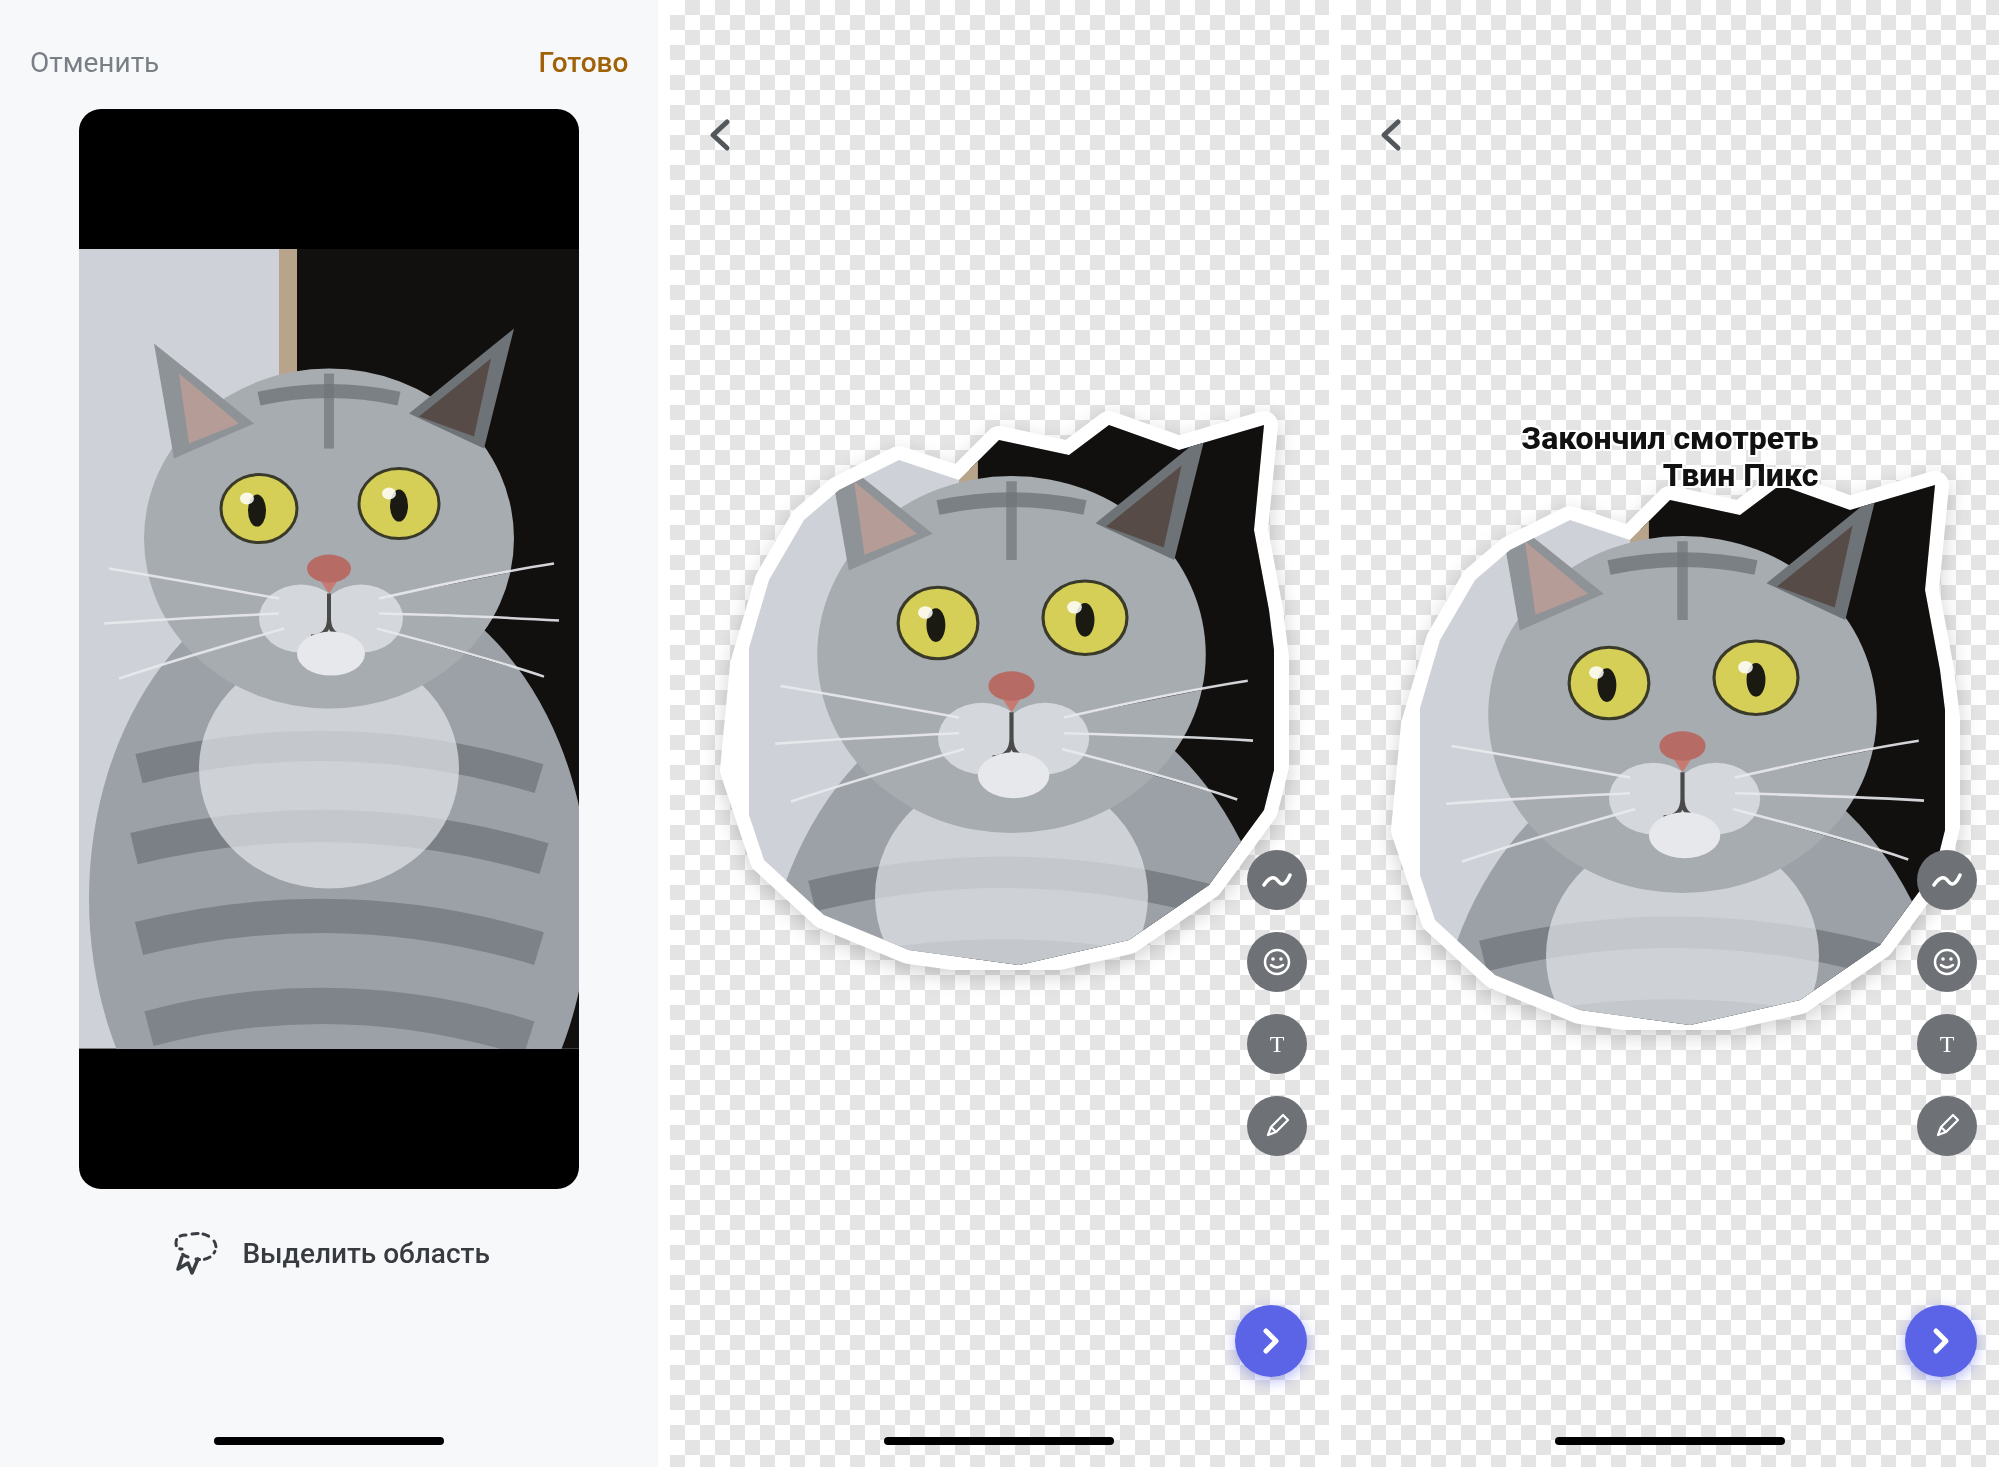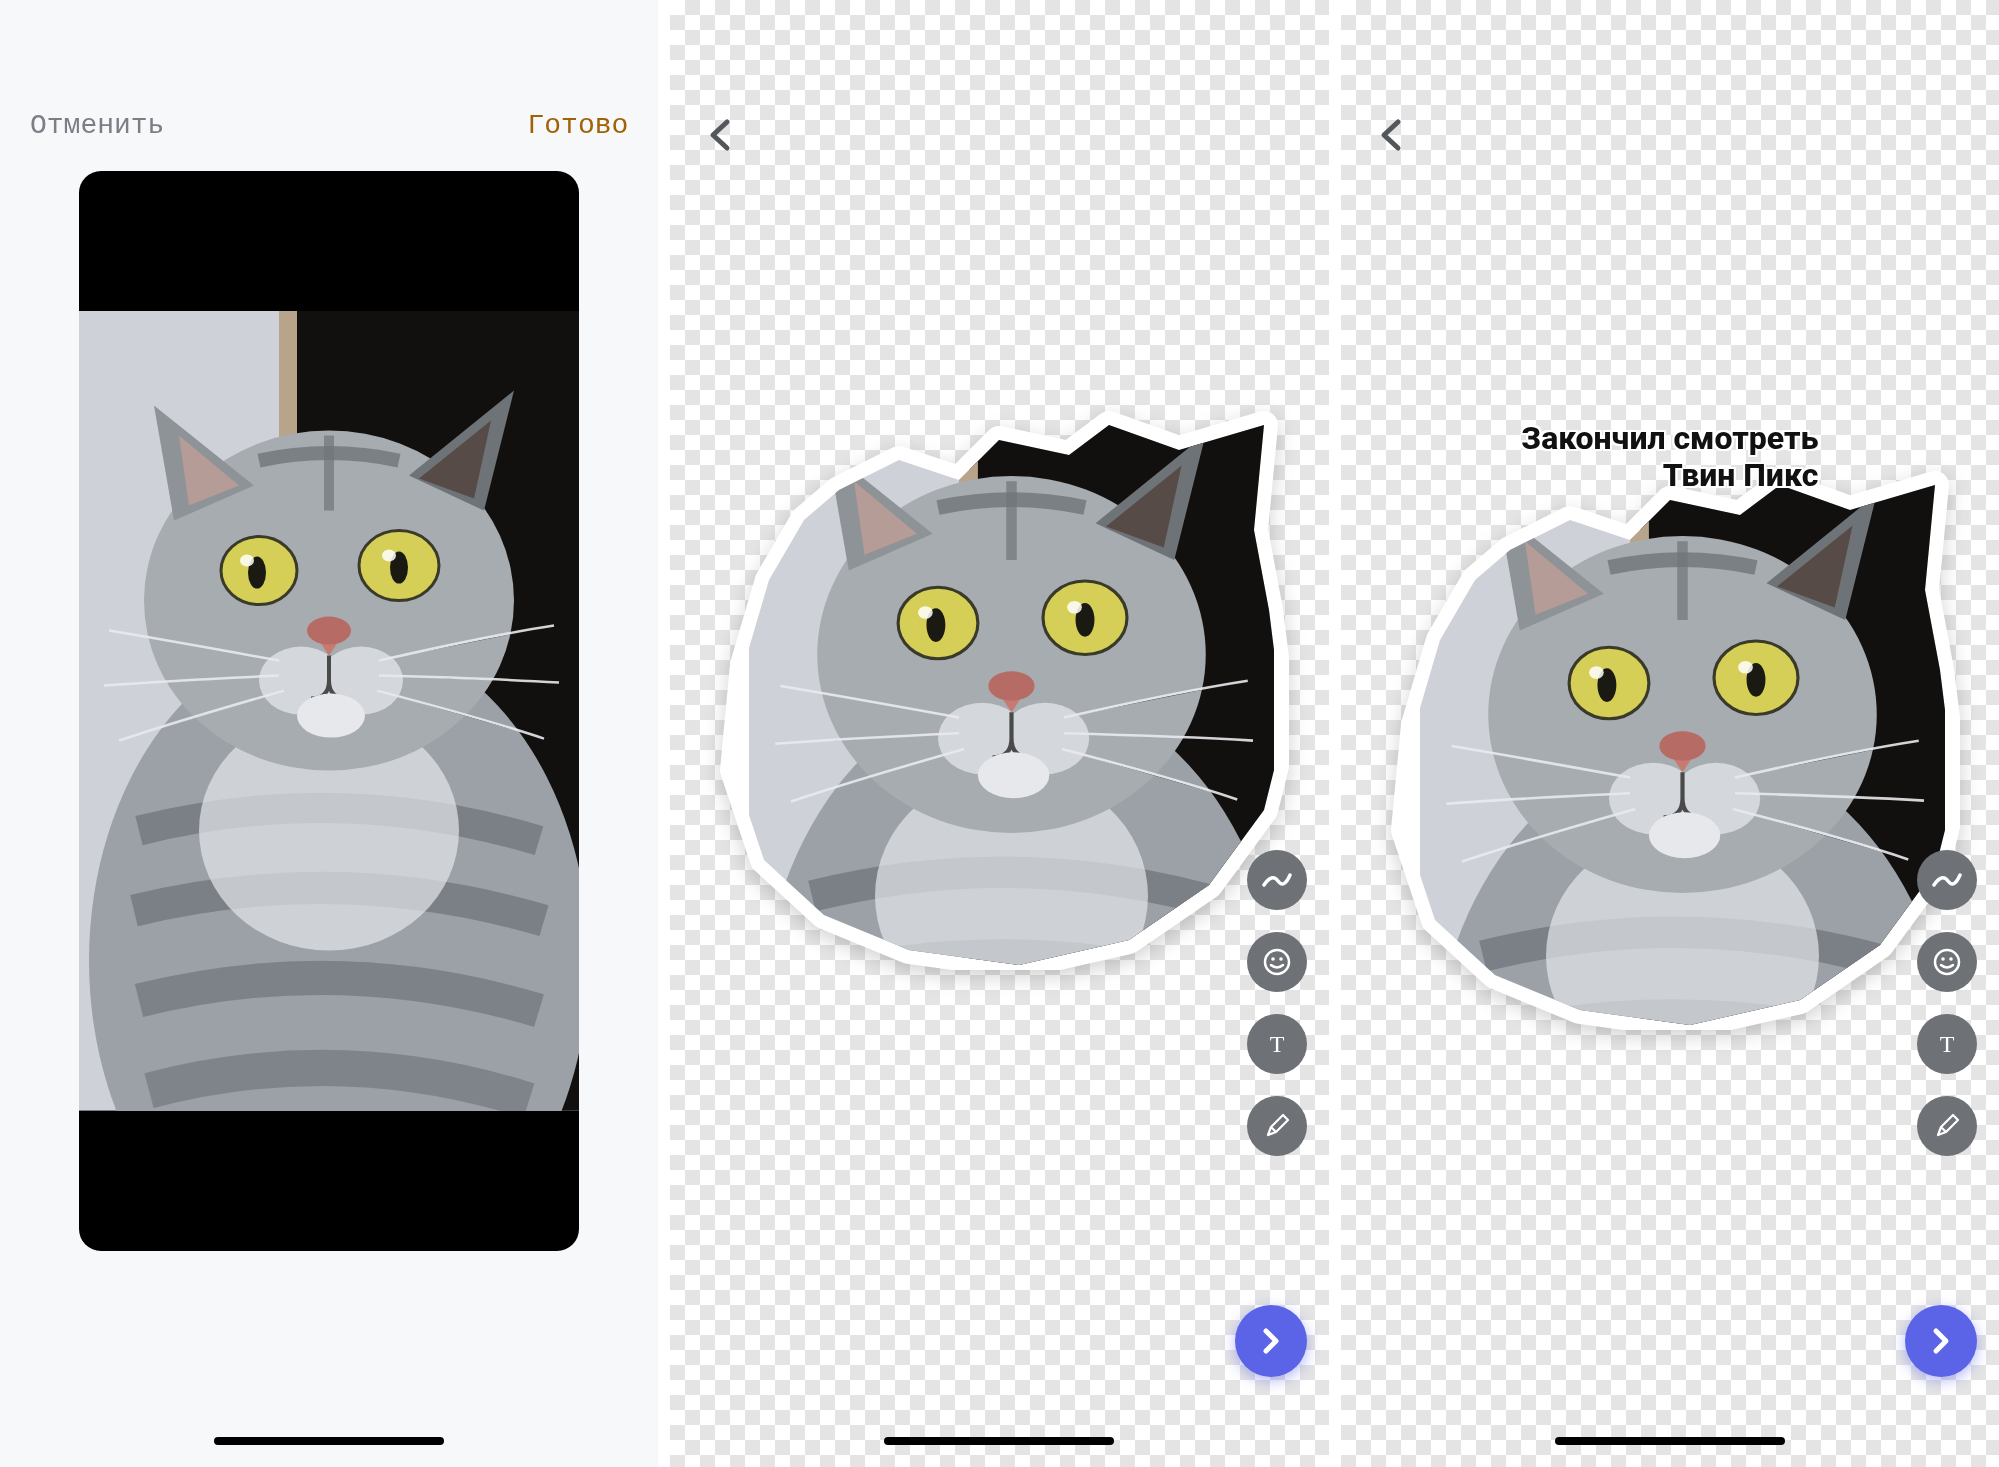--- a/index.html
+++ b/index.html
@@ -19,22 +19,21 @@
     position: relative;
     background: #f7f8fa;
     display: flex;
     flex-direction: column;
   }
   
   .topbar {
     display: flex;
     justify-content: space-between;
     align-items: center;
-    padding: 110px 30px 30px 30px;
-    font-family: Liberation Mono, monospace;
+    padding: 46px 30px 30px 30px;
   }
   .topbar span { font-size: 28px; color: #7a7e85; }
   .topbar .done { color: #a16207; font-weight: 500; }
   .photo-frame {
     margin: 0 auto;
     width: 500px;
     height: 1080px;
     background: #000;
     border-radius: 22px;
     display: flex;
@@ -213,20 +212,27 @@
 <div class="panel">
   <div class="topbar">
     <span>Отменить</span>
     <span class="done">Готово</span>
   </div>
   <div class="photo-frame">
     <svg class="cat-photo" viewBox="0 0 500 800" preserveAspectRatio="xMidYMid slice">
       <use href="#cat-art"></use>
     </svg>
   </div>
+  <div class="select-area">
+    <svg width="52" height="48" viewBox="0 0 52 48">
+      <path d="M18 6 Q8 6 8 14 Q8 20 14 20 M24 5 Q34 3 42 8 M46 12 Q50 18 46 24 M42 28 Q36 32 28 30 M20 28 Q14 26 12 22" stroke="#3a3d42" stroke-width="3" fill="none" stroke-linecap="round" stroke-dasharray="6 5"></path>
+      <path d="M14 28 L10 40 L20 34 L24 44 L30 30" stroke="#3a3d42" stroke-width="3.5" fill="none" stroke-linecap="round" stroke-linejoin="round"></path>
+    </svg>
+    <span>Выделить область</span>
+  </div>
   <div class="home-indicator"></div>
 </div>
 
 <div class="panel checker">
   <div class="back-btn">
     <svg width="26" height="34" viewBox="0 0 26 34">
       <path d="M20 4 L6 17 L20 30" stroke="#53565b" stroke-width="5" fill="none" stroke-linecap="round" stroke-linejoin="round"></path>
     </svg>
   </div>
 

